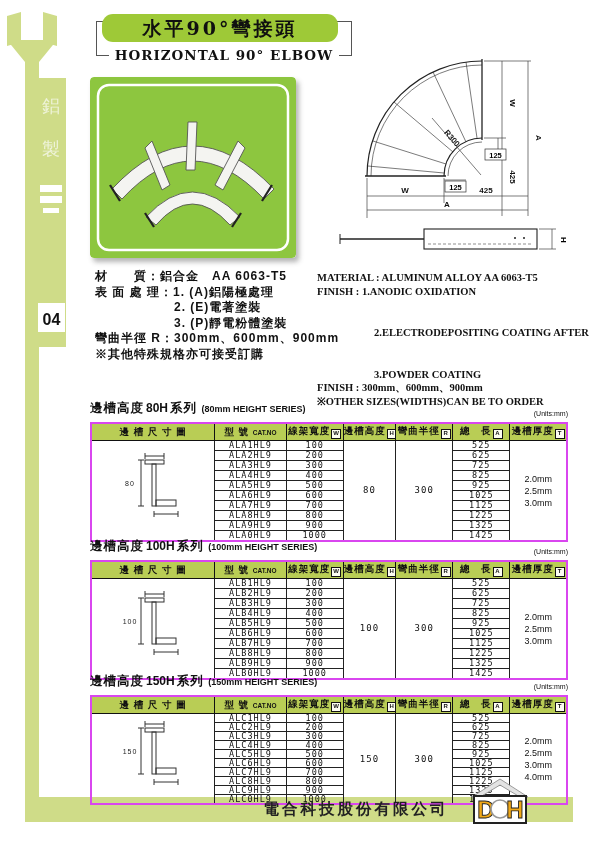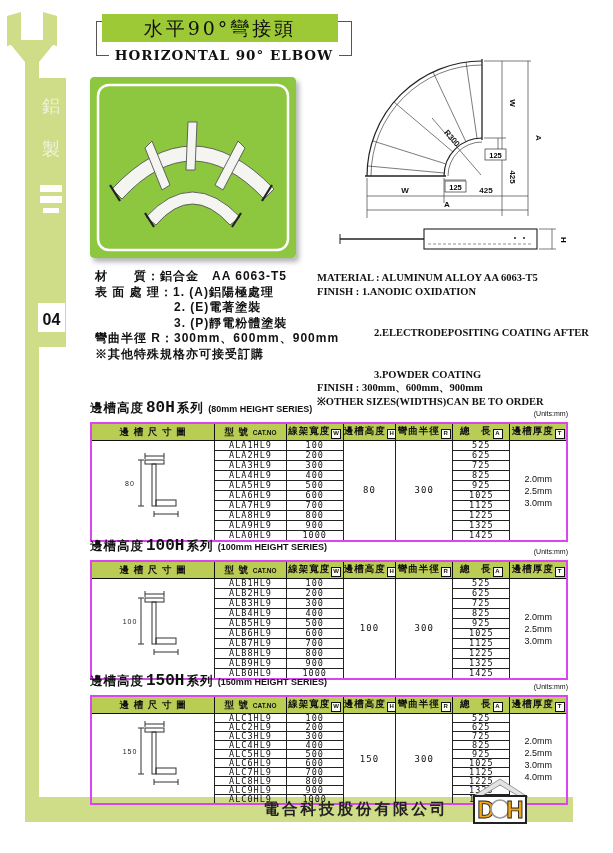--- a/index.html
+++ b/index.html
@@ -4,22 +4,22 @@
 <style>
   html,body{margin:0;padding:0;background:#fff;}
   .page{position:relative;width:613px;height:853px;background:#fff;overflow:hidden;
         font-family:"Liberation Sans",sans-serif;color:#111;}
   svg text{font-family:"Liberation Sans",sans-serif;}
 
   
   .titlebox{position:absolute;left:92px;top:14px;width:264px;height:50px;}
   .title-frame{position:absolute;left:4px;top:7px;width:254px;height:33px;border:1px solid #555;}
   .title-green{position:absolute;left:10px;top:0;width:236px;height:28px;background:#9ec937;
-      color:#101010;font-family:"DejaVu Serif","Liberation Serif",serif;font-weight:normal;
-      font-size:19px;line-height:28px;text-align:center;letter-spacing:3px;}
+      color:#101010;font-family:"DejaVu Serif","Liberation Serif",serif;font-weight:bold;
+      font-size:19px;line-height:28px;text-align:center;letter-spacing:3px;border-radius:11px;}
   .title-en{position:absolute;left:0;right:0;top:32px;text-align:center;}
   .title-en span{background:#fff;padding:0 6px;font-family:"DejaVu Serif","Liberation Serif",serif;
       font-weight:bold;font-size:13.5px;letter-spacing:1px;}
 
   
   .photo{position:absolute;left:90px;top:77px;width:206px;height:181px;border-radius:4px;
       box-shadow:3px 4px 5px rgba(90,90,90,.45);}
 
   
   .tech{position:absolute;left:332px;top:56px;width:272px;height:206px;}
@@ -32,21 +32,21 @@
       font-family:"Liberation Serif",serif;font-size:10.5px;line-height:13.5px;
       font-weight:bold;white-space:nowrap;}
   .spec-en .ind1{padding-left:57px;margin-top:28px;}
   .spec-en .ind2{padding-left:66px;}
 
   
   .sect{position:absolute;left:90px;width:478px;}
   .sect-80h{top:398px;} .sect-100h{top:536px;} .sect-150h{top:671px;}
   .sec-head{height:17px;line-height:17px;white-space:nowrap;}
   .sec-zh{font-weight:bold;font-size:12.5px;letter-spacing:1px;}
-  .sec-series{font-family:Liberation Mono, monospace;font-weight:bold;font-size:16px;padding:0 2px;}
+  .sec-series{font-family:Liberation Sans, sans-serif;font-weight:bold;font-size:12px;padding:0 2px;}
   .sec-en{font-size:9px;font-weight:bold;}
   .sec-units{float:right;font-size:7px;margin-top:7px;}
   table.tbl{width:100%;border-collapse:collapse;table-layout:fixed;margin-top:1px;}
   table.tbl{border:2px solid #d946ef;}
   .tbl th{background:#b9cd55;border:1px solid #111;font-size:9.5px;font-weight:bold;
       height:16px;padding:0;letter-spacing:1px;white-space:nowrap;overflow:hidden;}
   .tbl th .sub{display:inline-block;border:1px solid #111;background:#fdfdf2;font-size:6px;
       line-height:7px;width:8px;height:8px;letter-spacing:0;vertical-align:-1px;margin-left:1px;}
   .tbl th .catno{font-size:6.5px;letter-spacing:0;}
   .tbl td{border:1px solid #222;padding:0;text-align:center;

